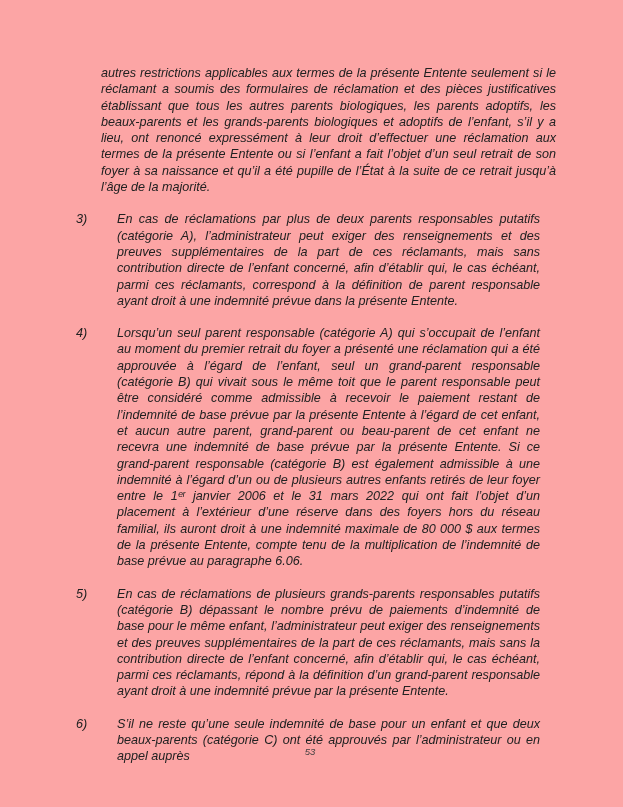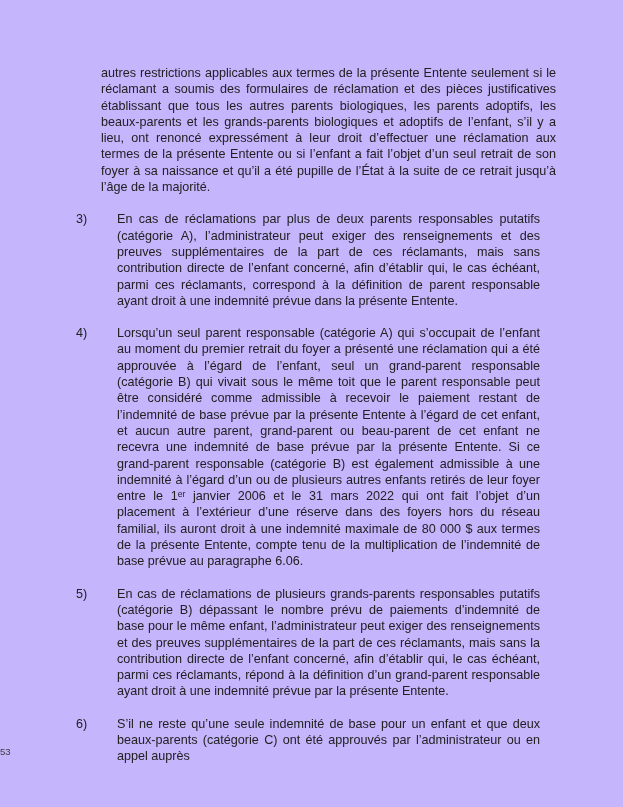--- a/index.html
+++ b/index.html
@@ -4,24 +4,25 @@
 <style>
   html, body {
     margin: 0;
     padding: 0;
     background: #ffffff;
   }
   .page {
     position: relative;
     width: 623px;
     height: 807px;
-    background: #c4b5fd;
+    background: #fca5a5;
     font-family: "Liberation Sans", "DejaVu Sans", sans-serif;
     color: #212121;
     overflow: hidden;
+    font-style: italic;
   }
   .text-column {
     position: absolute;
     left: 101px;
     top: 65px;
     width: 455px;
   }
   .para {
     margin: 0 0 12.8px 0;
     font-size: 12.6px;
@@ -44,20 +45,21 @@
     text-align: left;
   }
   .list-item .para {
     margin: 16px;
   }
   .page-number {
     position: absolute;
     left: 0;
     right: 3px;
     top: 746px;
+    text-align: center;
     font-size: 9.5px;
     line-height: 12px;
     color: #3d3d3d;
   }
 </style>
 </head>
 <body>
 
 <div class="page">
   <div class="text-column">

